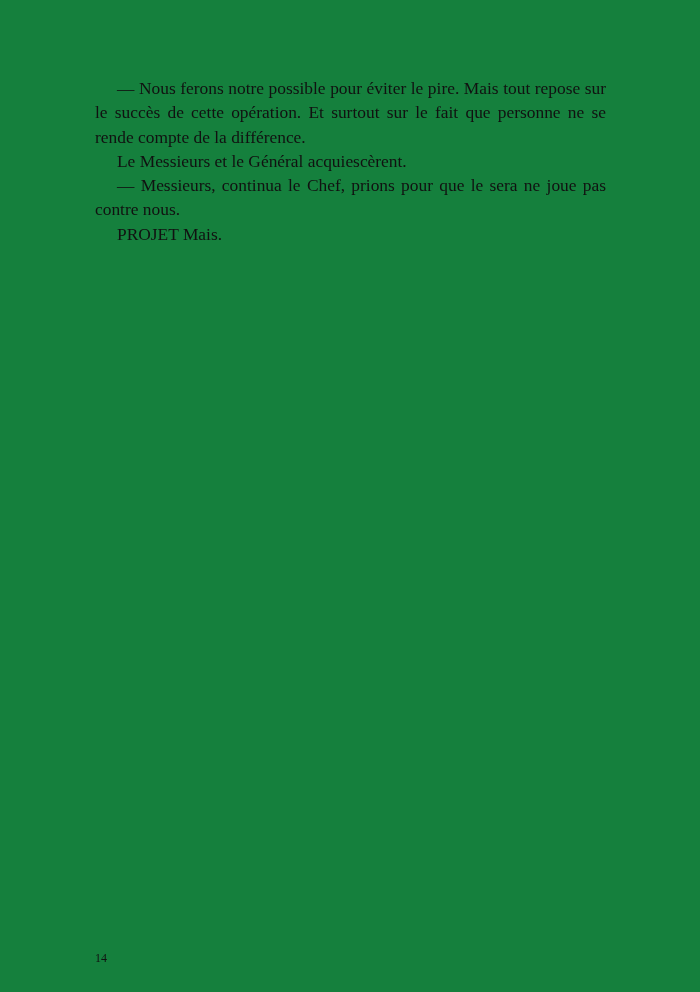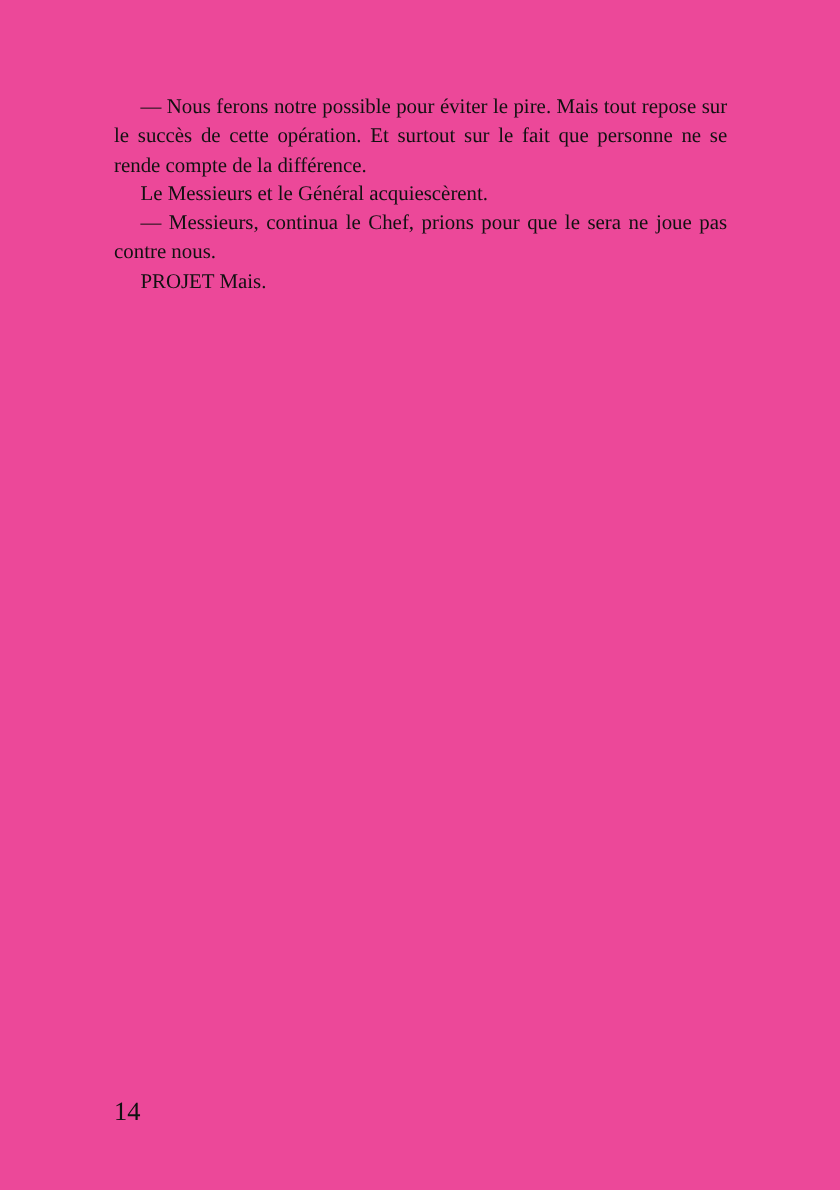--- a/index.html
+++ b/index.html
@@ -11,21 +11,21 @@
       width: 700px;
       height: 992px;
       position: relative;
       overflow: hidden;
     }
     .page {
       position: absolute;
       left: 0; top: 0;
       width: 700px;
       height: 992px;
-      background: #ec4899;
+      background: #15803d;
     }
     .text-block {
       position: absolute;
       left: 95px;
       top: 76px;
       width: 511px;
       font-family: "Liberation Serif", serif;
       font-size: 17.4px;
       line-height: 24.3px;
       color: #111111;
@@ -35,23 +35,23 @@
       margin: 0;
       text-indent: 22px;
       text-align: justify;
     }
     .para.last-line-left {
       text-align-last: left;
     }
     .page-number {
       position: absolute;
       left: 95px;
-      top: 914px;
+      top: 946px;
       font-family: "Liberation Serif", serif;
-      font-size: 22px;
+      font-size: 12px;
       line-height: 24px;
       color: #111111;
     }
   </style>
 </head>
 <body>
 
 <div class="page">
   <div class="text-block">
     <p class="para last-line-left">— Nous ferons notre possible pour éviter le pire. Mais tout repose sur le succès de cette opération. Et surtout sur le fait que personne ne se rende compte de la différence.</p>

